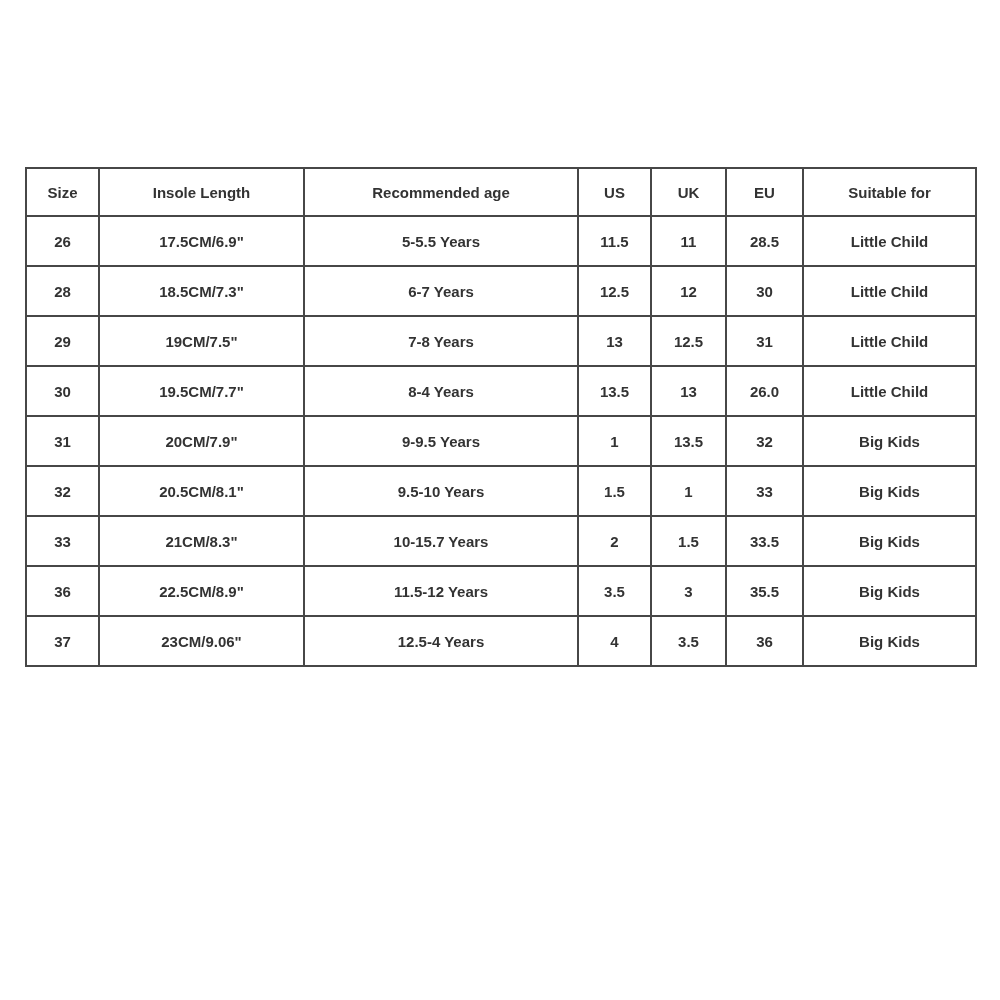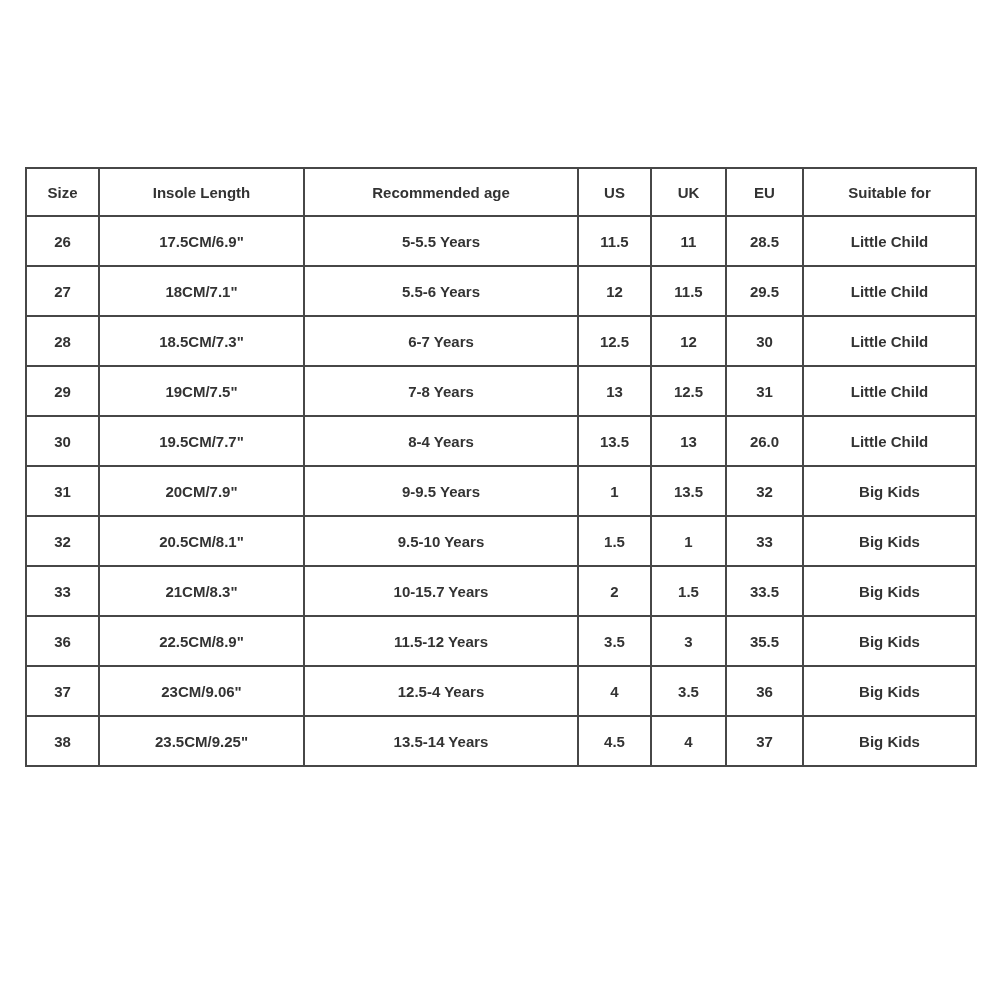--- a/index.html
+++ b/index.html
@@ -70,29 +70,20 @@
       <tr>
         <td>26</td>
         <td>17.5CM/6.9"</td>
         <td>5-5.5 Years</td>
         <td>11.5</td>
         <td>11</td>
         <td>28.5</td>
         <td>Little Child</td>
       </tr>
       <tr>
-        <td>27</td>
-        <td>18CM/7.1"</td>
-        <td>5.5-6 Years</td>
-        <td>12</td>
-        <td>11.5</td>
-        <td>29.5</td>
-        <td>Little Child</td>
-      </tr>
-      <tr>
         <td>28</td>
         <td>18.5CM/7.3"</td>
         <td>6-7 Years</td>
         <td>12.5</td>
         <td>12</td>
         <td>30</td>
         <td>Little Child</td>
       </tr>
       <tr>
         <td>29</td>
@@ -150,24 +141,15 @@
       </tr>
       <tr>
         <td>37</td>
         <td>23CM/9.06"</td>
         <td>12.5-4 Years</td>
         <td>4</td>
         <td>3.5</td>
         <td>36</td>
         <td>Big Kids</td>
       </tr>
-      <tr>
-        <td>38</td>
-        <td>23.5CM/9.25"</td>
-        <td>13.5-14 Years</td>
-        <td>4.5</td>
-        <td>4</td>
-        <td>37</td>
-        <td>Big Kids</td>
-      </tr>
     </tbody>
   </table>
 </div>
 
 </body></html>

